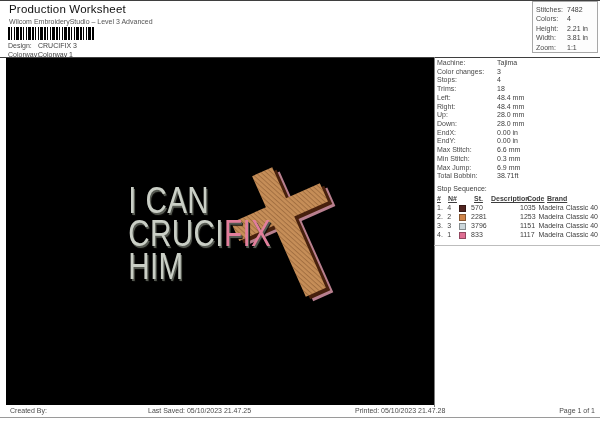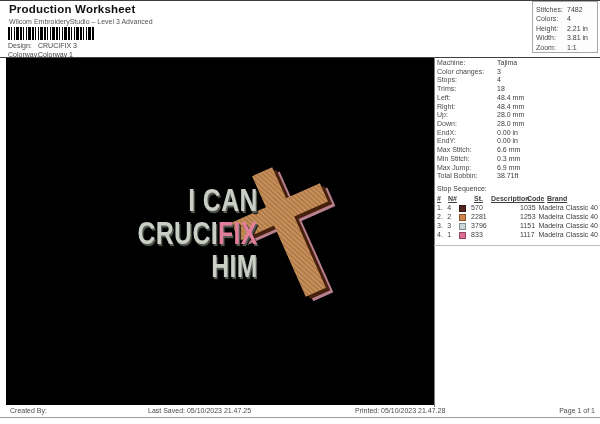--- a/index.html
+++ b/index.html
@@ -10,21 +10,21 @@
     color:#3d3d3d;
     position:relative;
     overflow:hidden;
     font-size:7px;
   }
   .abs { position:absolute; }
   .hline { position:absolute; height:1px; background:#3f3f3f; left:0; width:600px; }
   .hline-light { position:absolute; height:1px; background:#9a9a9a; left:0; width:600px; }
 
   
-  .title { left:9px; top:3px; font-size:11.5px; font-weight:bold; color:#101010; letter-spacing:0.2px; }
+  .title { left:9px; top:3px; font-size:11.5px; font-weight:normal; color:#101010; letter-spacing:0.2px; }
   .subtitle { left:9px; top:18px; font-size:7px; color:#555; }
   .barcode {
     left:8px; top:27px; width:86px; height:13px;
     background:repeating-linear-gradient(90deg,
       #000 0px, #000 2px, #fff 2px, #fff 3px,
       #000 3px, #000 4px, #fff 4px, #fff 6px,
       #000 6px, #000 7px, #fff 7px, #fff 8px,
       #000 8px, #000 11px, #fff 11px, #fff 12px);
   }
   .kv-label { display:inline-block; color:#4a4a4a; }
@@ -40,21 +40,21 @@
   }
   .summary-row { height:9.4px; line-height:9.4px; white-space:nowrap; }
   .summary-row .kv-label { width:31px; }
 
   
   .canvas { left:6px; top:58px; width:428px; height:347px; background:#000; overflow:hidden; }
   .vdivider { position:absolute; left:434px; top:57px; width:1px; height:350px; background:#7d7d7d; }
 
   .emb-text {
     position:absolute; left:106px; top:126px; width:162px;
-    text-align:right; font-weight:bold; font-size:31px; line-height:33px;
+    text-align:left; font-weight:normal; font-size:37px; line-height:33px;
     letter-spacing:0.5px;
     text-shadow:1.5px 1.5px 0 #565a52, 2.5px 2.5px 1px #0c0c0a;
   }
   .emb-line { transform:scaleX(0.80); transform-origin:50% 50%; white-space:nowrap; }
 
   
   .machine-info { left:437px; top:59px; width:160px; }
   .mrow { height:8.72px; line-height:8.72px; white-space:nowrap; }
   .mrow .kv-label { width:60px; }
 

